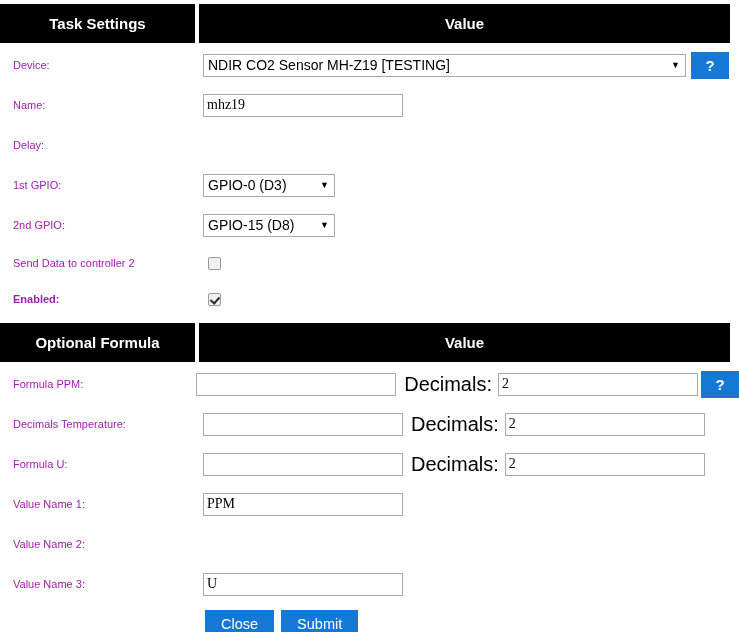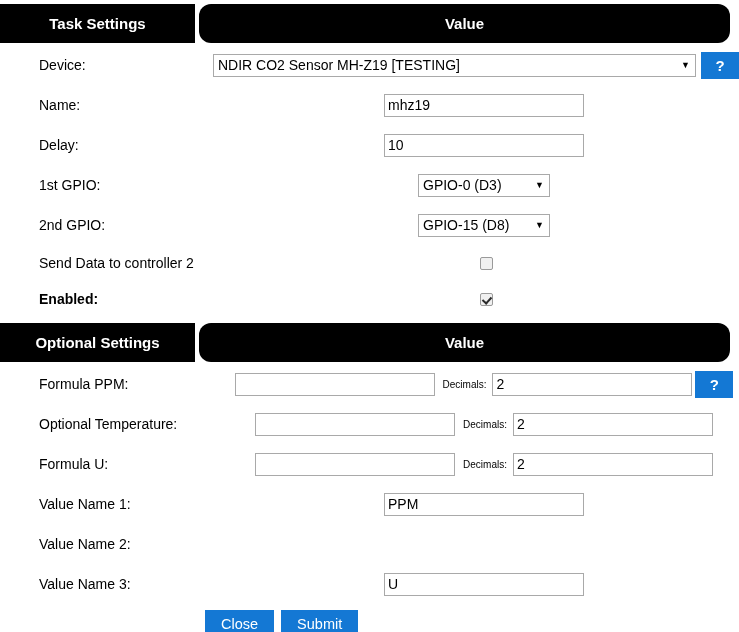--- a/index.html
+++ b/index.html
@@ -44,59 +44,56 @@
   .section-header .hcell-left {
     width: 195px;
   }
   .section-header .hcell-spacer {
     width: 4px;
     background: #ffffff;
     height: 39px;
   }
   .section-header .hcell-right {
     width: 531px;
-    border-radius: 12px;
   }
   .section-header .hcell-tail {
     width: 9px;
     background: #ffffff;
     height: 39px;
   }
 
   
   .row {
     display: flex;
     align-items: center;
     height: 40px;
     width: 739px;
     box-sizing: border-box;
   }
   .row .label {
     width: 203px;
     padding-left: 13px;
     box-sizing: border-box;
-    font-size: 14px;
-    color: #000000;
+    font-size: 11px;
+    color: #a21caf;
     white-space: nowrap;
-    margin-left: 26px;
   }
   .row .field {
     display: flex;
     align-items: center;
     flex: 1 1 auto;
-    justify-content: center;
   }
 
   
   .txt {
     box-sizing: border-box;
     height: 23px;
     border: 1px solid #a9a9a9;
     background: #ffffff;
-    font-family: Liberation Sans, sans-serif;
+    font-family: Liberation Serif, serif;
     font-size: 14px;
     color: #000000;
     padding: 1px 2px 1px 3px;
     line-height: 20px;
     outline: none;
   }
   .txt-wide { width: 200px; }
   .txt-dec  { width: 200px; }
 
   .sel {
@@ -164,21 +161,21 @@
     font-family: "Liberation Sans", sans-serif;
     font-size: 15px;
     font-weight: bold;
     line-height: 27px;
     text-align: center;
     cursor: pointer;
     padding: 0;
   }
 
   .decimals-label {
-    font-size: 10px;
+    font-size: 20px;
     padding: 0 6px 0 8px;
     white-space: nowrap;
   }
 
   
   .btn-row {
     display: flex;
     align-items: center;
     height: 40px;
     padding-left: 205px;
@@ -229,23 +226,20 @@
 
   <div class="row">
     <div class="label">Name:</div>
     <div class="field">
       <input class="txt txt-wide" type="text" value="mhz19" style="">
     </div>
   </div>
 
   <div class="row">
     <div class="label">Delay:</div>
-    <div class="field">
-      <input class="txt txt-wide" type="text" value="10" style="">
-    </div>
   </div>
 
   <div class="row">
     <div class="label">1st GPIO:</div>
     <div class="field">
       <div class="sel sel-gpio">
         <span class="sel-text">GPIO-0 (D3)</span>
         <span class="caret">▼</span>
       </div>
     </div>
@@ -271,40 +265,40 @@
   <div class="row" style="height:36px;font-weight:bold;">
     <div class="label">Enabled:</div>
     <div class="field">
       <span class="cb checked"></span>
     </div>
   </div>
 
   <div class="spacer-6"></div>
 
   <div class="section-header">
-    <div class="hcell hcell-left">Optional Settings</div>
+    <div class="hcell hcell-left">Optional Formula</div>
     <div class="hcell-spacer"></div>
     <div class="hcell hcell-right">Value</div>
     <div class="hcell-tail"></div>
   </div>
 
   <div class="spacer-2"></div>
 
   <div class="row">
     <div class="label">Formula PPM:</div>
     <div class="field">
       <input class="txt txt-wide" type="text" value="" style="">
       <span class="decimals-label">Decimals:</span>
       <input class="txt txt-dec" type="text" value="2" style="">
       <button class="help-btn" style="margin-left:3px;">?</button>
     </div>
   </div>
 
   <div class="row">
-    <div class="label">Optional Temperature:</div>
+    <div class="label">Decimals Temperature:</div>
     <div class="field">
       <input class="txt txt-wide" type="text" value="" style="">
       <span class="decimals-label">Decimals:</span>
       <input class="txt txt-dec" type="text" value="2" style="">
     </div>
   </div>
 
   <div class="row">
     <div class="label">Formula U:</div>
     <div class="field">

